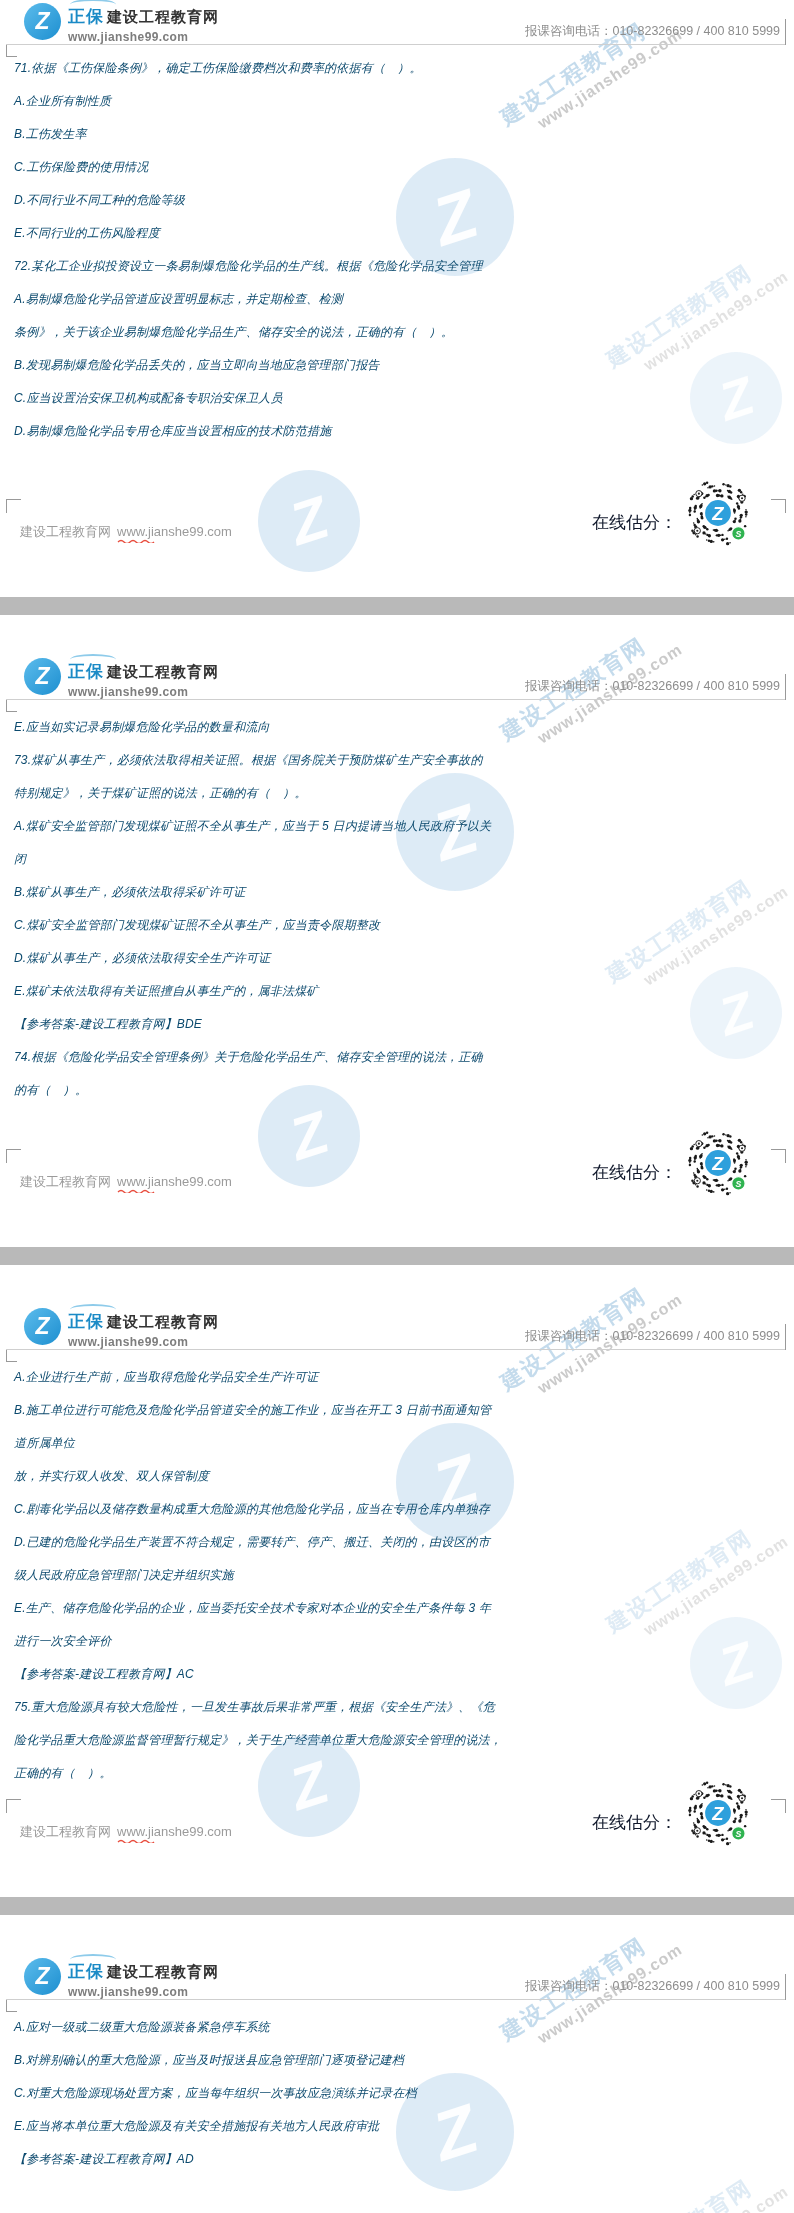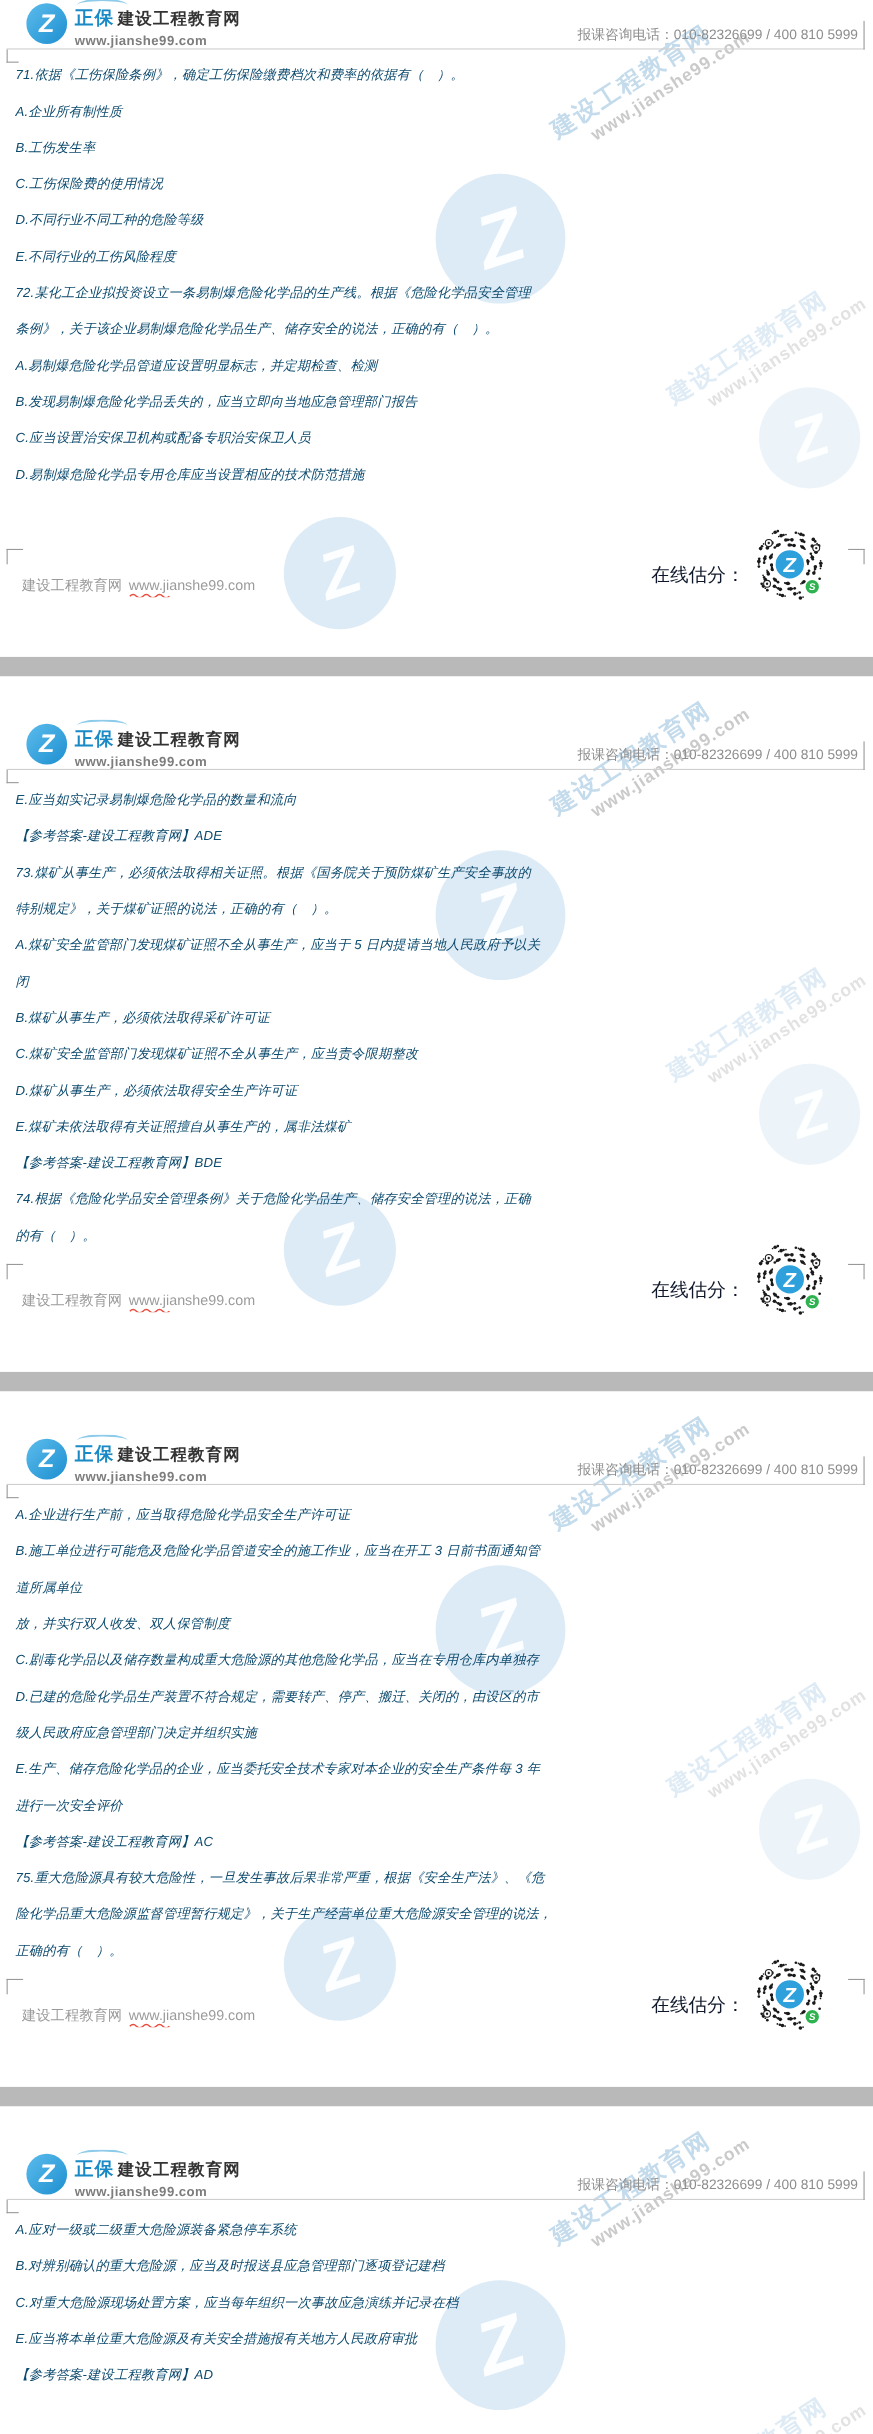--- a/index.html
+++ b/index.html
@@ -90,22 +90,22 @@
       <i class="crop tr" style="top: 16px;"></i>
     </header>
     <div class="content" style="top: 53px;">
         <div class="line">71.依据《工伤保险条例》，确定工伤保险缴费档次和费率的依据有（　）。</div>
         <div class="line">A.企业所有制性质</div>
         <div class="line">B.工伤发生率</div>
         <div class="line">C.工伤保险费的使用情况</div>
         <div class="line">D.不同行业不同工种的危险等级</div>
         <div class="line">E.不同行业的工伤风险程度</div>
         <div class="line">72.某化工企业拟投资设立一条易制爆危险化学品的生产线。根据《危险化学品安全管理</div>
+        <div class="line">A.易制爆危险化学品管道应设置明显标志，并定期检查、检测</div>
         <div class="line">条例》，关于该企业易制爆危险化学品生产、储存安全的说法，正确的有（　）。</div>
-        <div class="line">A.易制爆危险化学品管道应设置明显标志，并定期检查、检测</div>
         <div class="line">B.发现易制爆危险化学品丢失的，应当立即向当地应急管理部门报告</div>
         <div class="line">C.应当设置治安保卫机构或配备专职治安保卫人员</div>
         <div class="line">D.易制爆危险化学品专用仓库应当设置相应的技术防范措施</div>
       </div>
     <footer class="p-foot">
       <i class="crop bl" style="bottom: 84px;"></i>
       <i class="crop br" style="bottom: 84px;"></i>
       <div class="f-left">
         <span>建设工程教育网</span><span class="f-url"><span>www.jianshe99.com</span><svg class="squig" width="40" height="5" viewBox="0 0 40 5">
               <path d="M1 4 Q4 1 7 4 T13 4 T19 4 T25 4 T31 4 T37 4" stroke="#e84c3d" stroke-width="1.3" fill="none"></path>
@@ -282,21 +282,20 @@
           <span class="l-url">www.jianshe99.com</span>
         </span>
       </div>
       <div class="phone" style="top: 20px;">报课咨询电话：010-82326699 / 400 810 5999</div>
       <div class="sep" style="top: 41px;"></div>
       <i class="crop tl" style="top: 42px;"></i>
       <i class="crop tr" style="top: 16px;"></i>
     </header>
     <div class="content" style="top: 97px;">
         <div class="line">E.应当如实记录易制爆危险化学品的数量和流向</div>
-        <div class="line">【参考答案-建设工程教育网】ADE</div>
         <div class="line">73.煤矿从事生产，必须依法取得相关证照。根据《国务院关于预防煤矿生产安全事故的</div>
         <div class="line">特别规定》，关于煤矿证照的说法，正确的有（　）。</div>
         <div class="line">A.煤矿安全监管部门发现煤矿证照不全从事生产，应当于 5 日内提请当地人民政府予以关</div>
         <div class="line">闭</div>
         <div class="line">B.煤矿从事生产，必须依法取得采矿许可证</div>
         <div class="line">C.煤矿安全监管部门发现煤矿证照不全从事生产，应当责令限期整改</div>
         <div class="line">D.煤矿从事生产，必须依法取得安全生产许可证</div>
         <div class="line">E.煤矿未依法取得有关证照擅自从事生产的，属非法煤矿</div>
         <div class="line">【参考答案-建设工程教育网】BDE</div>
         <div class="line">74.根据《危险化学品安全管理条例》关于危险化学品生产、储存安全管理的说法，正确</div>

